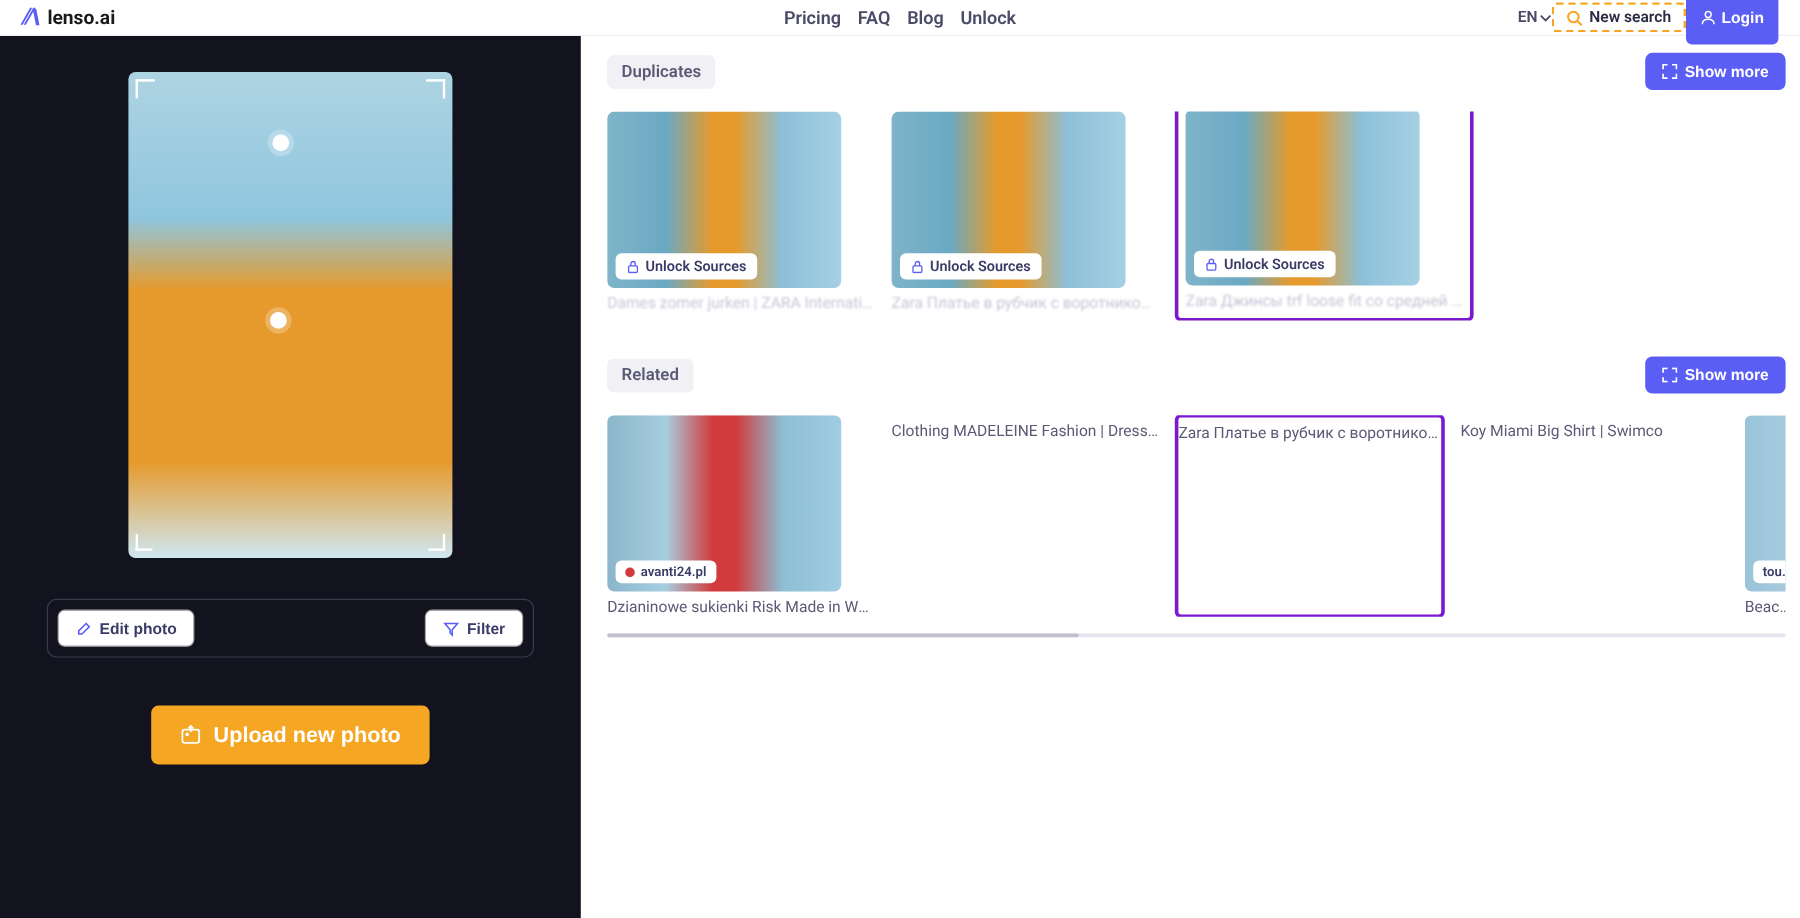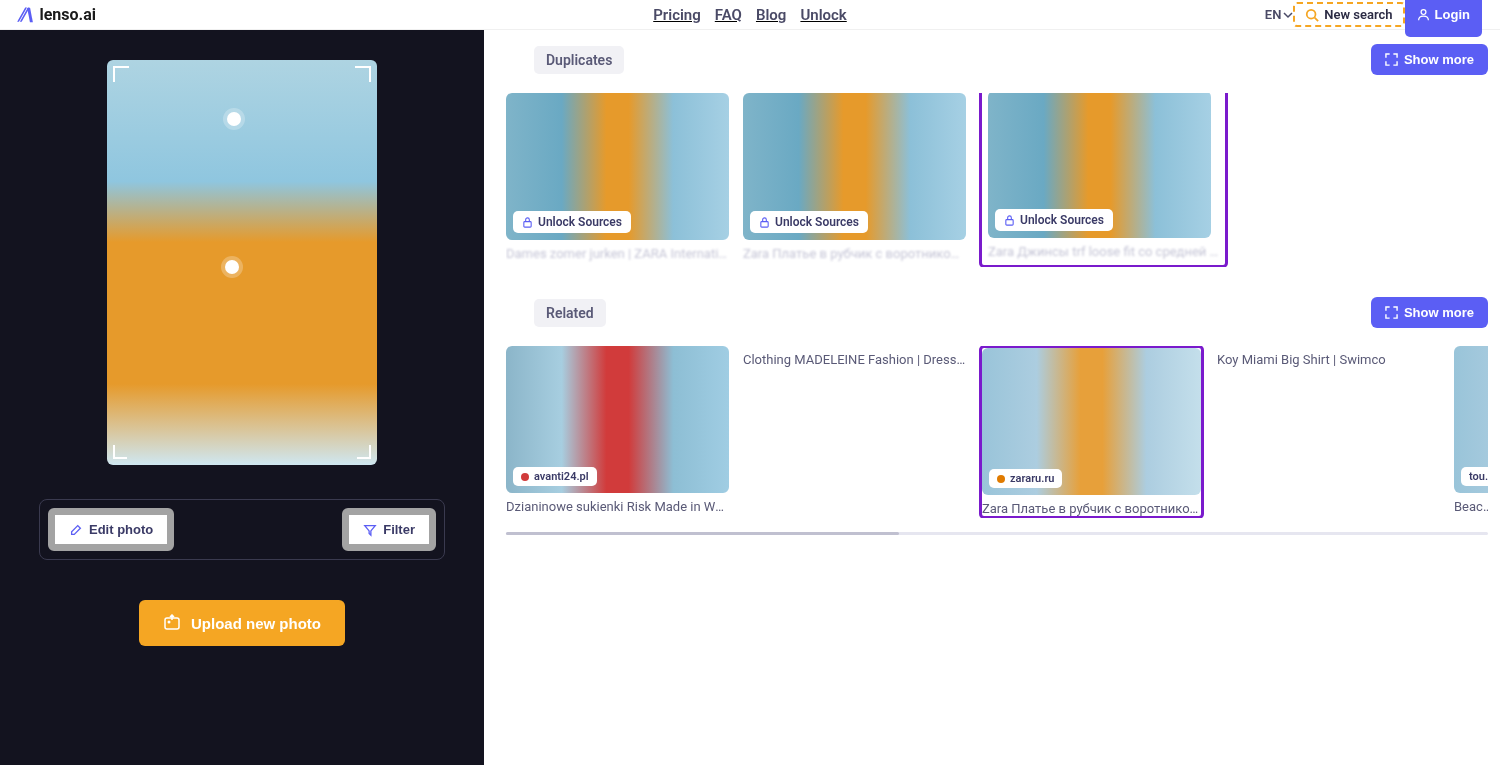--- a/index.html
+++ b/index.html
@@ -1,21 +1,21 @@
 <!DOCTYPE html>
 <html><head>
 <meta charset="utf-8">
 <style>
 * { margin: 0; padding: 0; box-sizing: border-box; }
 body { font-family: -apple-system, BlinkMacSystemFont, "Segoe UI", Roboto, sans-serif; background: #fff; width: 1500px; height: 765px; overflow: hidden; }
 
 .header { height: 30px; display: flex; align-items: center; padding: 0 18px; background: #fff; border-bottom: 1px solid #f0f0f0; }
 .logo { display: flex; align-items: center; gap: 6px; font-weight: 700; font-size: 16px; color: #1a1a1a; }
 .logo-mark { color: #5b5ef4; font-size: 18px; font-weight: 900; font-style: italic; }
-.nav-center { margin-left: auto; margin-right: auto; display: flex; gap: 14px; position: absolute; left: 50%; transform: translateX(-50%); text-decoration: underline; }
+.nav-center { margin-left: auto; margin-right: auto; display: flex; gap: 14px; position: absolute; left: 50%; transform: translateX(-50%); }
 .nav-center a { color: #4a4a66; font-weight: 600; font-size: 15px; text-decoration: none; }
 .header-right { margin-left: auto; display: flex; align-items: center; }
 .lang { font-size: 13px; color: #4a4a66; font-weight: 600; display: flex; align-items: center; gap: 2px; }
 .new-search { border: 2px dashed #f5a623; padding: 3px 10px; border-radius: 4px; display: flex; align-items: center; gap: 5px; font-size: 13px; font-weight: 600; color: #2b2b44; }
 .new-search .glass-icon { color: #f5a623; }
 .login-btn { background: #5b5ef4; color: #fff; padding: 15px 12px; border-radius: 5px; font-size: 13px; font-weight: 600; display: flex; align-items: center; gap: 5px; border: none; }
 
 .layout { display: flex; height: 735px; }
 .sidebar { width: 484px; background: #13131f; padding: 30px 20px; display: flex; flex-direction: column; align-items: center; }
 .query-image { width: 270px; height: 405px; background: linear-gradient(180deg,#aed4e2 0%,#8fc6df 30%,#e69a2b 45%,#e69a2b 80%,#cfe7f1 100%); border-radius: 6px; position: relative; overflow: hidden; }
@@ -23,33 +23,33 @@
 .query-image::before { top:6px; left:6px; border-right:none; border-bottom:none; }
 .query-image::after { top:6px; right:6px; border-left:none; border-bottom:none; }
 .corner-bl, .corner-br { position:absolute; width:14px; height:14px; border:2px solid #fff; bottom:6px; }
 .corner-bl { left:6px; border-right:none; border-top:none; }
 .corner-br { right:6px; border-left:none; border-top:none; }
 .dot { position:absolute; width:14px; height:14px; background:#fff; border-radius:50%; box-shadow:0 0 0 4px rgba(255,255,255,0.25); }
 .dot1 { top:52px; left:120px; }
 .dot2 { top:200px; left:118px; }
 
 .control-bar { margin-top: 34px; width: 406px; border: 1px solid #3a3a4f; border-radius: 8px; padding: 8px; display: flex; justify-content: space-between; }
-.ctrl-btn { background: #fff; border: 7px solid #a3a3a3; border-radius: 6px; padding: 7px 14px; font-size: 13px; font-weight: 600; color: #3a3a66; display: flex; align-items: center; gap: 6px; }
-
-.upload-btn { margin-top: 40px; background: #f5a623; color: #fff; padding: 14px 24px; border-radius: 6px; border: none; font-size: 15px; font-weight: 600; display: flex; align-items: center; gap: 10px; }
+.ctrl-btn { background: #fff; border: 1px solid #a3a3a3; border-radius: 6px; padding: 7px 14px; font-size: 13px; font-weight: 600; color: #3a3a66; display: flex; align-items: center; gap: 6px; }
+
+.upload-btn { margin-top: 40px; background: #f5a623; color: #fff; padding: 14px 24px; border-radius: 6px; border: none; font-size: 18px; font-weight: 600; display: flex; align-items: center; gap: 10px; }
 
 .content { flex: 1; padding: 14px 12px 0 22px; overflow-y: auto; }
 .section { margin-bottom: 30px; }
-.section-head { display: flex; align-items: center; margin-bottom: 18px; margin-left: 28px; }
+.section-head { display: flex; align-items: center; margin-bottom: 18px; }
 .section-tag { background: #f1f1f5; padding: 6px 12px; border-radius: 5px; font-size: 14px; color: #5a5a77; font-weight: 600; }
 .show-more { margin-left: auto; background: #5b5ef4; color: #fff; padding: 8px 14px; border-radius: 6px; border: none; font-size: 13px; font-weight: 600; display: flex; align-items: center; gap: 6px; }
 
 .card-row { display: flex; gap: 14px; overflow: hidden; }
 .card { width: 223px; flex-shrink: 0; position: relative; }
-.thumb { width: 223px; height: 147px; border-radius: 6px; background: linear-gradient(90deg,#7fb4c9 0%,#6aa9c3 25%,#e69a2b 45%,#e69a2b 55%,#8cc0d8 75%,#a6d0e4 100%); position: relative; overflow: hidden; }
+.thumb { width: 195px; height: 147px; border-radius: 6px; background: linear-gradient(90deg,#7fb4c9 0%,#6aa9c3 25%,#e69a2b 45%,#e69a2b 55%,#8cc0d8 75%,#a6d0e4 100%); position: relative; overflow: hidden; }
 .unlock-pill { position: absolute; bottom: 7px; left: 7px; background: #fff; border-radius: 5px; padding: 4px 9px; font-size: 12px; color: #3a3a66; font-weight: 600; display: flex; align-items: center; gap: 5px; }
 .src-pill { position: absolute; bottom: 7px; left: 7px; background: #fff; border-radius: 5px; padding: 3px 8px; font-size: 11px; color: #3a3a66; font-weight: 600; display: flex; align-items: center; gap: 5px; }
 .src-dot { width:8px; height:8px; border-radius:50%; }
 .caption { margin-top: 6px; font-size: 13px; color: #5a5a77; white-space: nowrap; overflow: hidden; text-overflow: ellipsis; }
 .caption.blurred { color: #c5c5d6; filter: blur(1px); }
 .hl { outline: 3px solid #7a1acc; outline-offset: -2px; border-radius: 4px; }
 .hl-box { padding: 4px; }
 
 .scrollbar-strip { height:3px; background:#e6e6f0; border-radius:2px; margin-top:14px; width:100%; position:relative; }
 .scrollbar-strip::before { content:''; position:absolute; left:0; top:0; height:100%; width:40%; background:#c0c0d0; border-radius:2px; }
@@ -205,26 +205,20 @@
               <span class="src-dot" style="background:#d13b3b"></span>
               <span>avanti24.pl</span>
             </div>
           </div>
           <div class="caption">Dzianinowe sukienki Risk Made in Warsa...</div>
         </div>
         <div class="card">
           <div class="caption">Clothing MADELEINE Fashion | Dress - M...</div>
         </div>
         <div class="card hl" style="padding:2px;">
-          <div class="thumb t-orange2" style="width:219px;">
-            <div class="src-pill">
-              <span class="src-dot" style="background:#e07b00"></span>
-              <span>zararu.ru</span>
-            </div>
-          </div>
           <div class="caption">Zara Платье в рубчик с воротником ...</div>
 
         </div>
         <div class="card">
           <div class="caption">Koy Miami Big Shirt | Swimco</div>
 
         </div>
         <div class="card" style="width:40px; overflow:hidden;">
           <div class="thumb t-orange2">
             <div class="src-pill">

